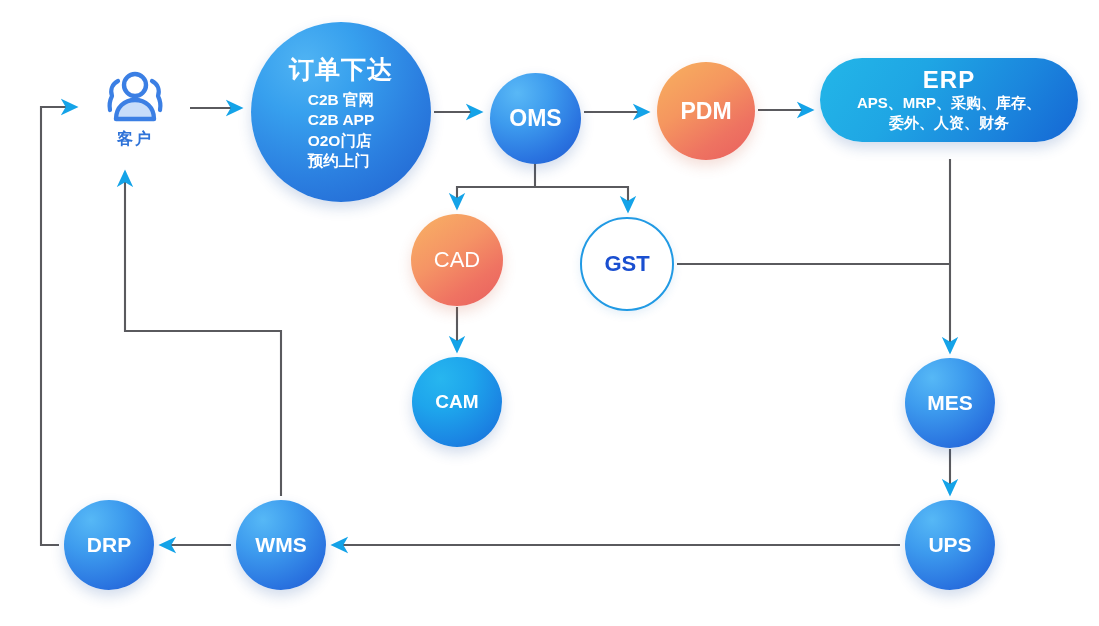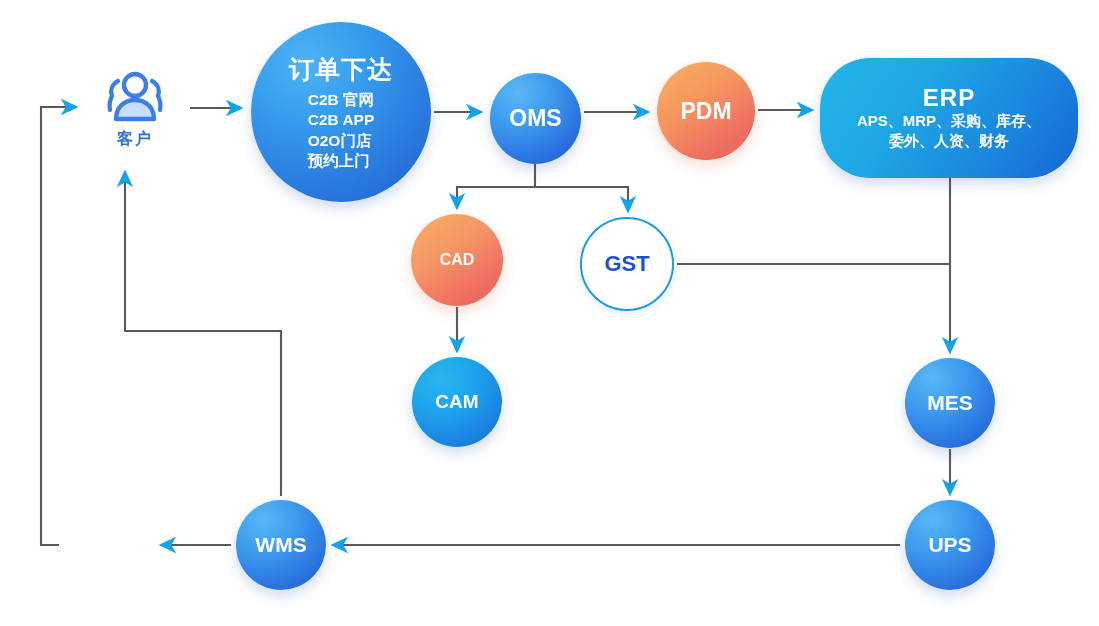--- a/index.html
+++ b/index.html
@@ -23,28 +23,28 @@
   #n-order .sub{font-size:15.5px;font-weight:700;line-height:1.32;text-align:left;}
 
   #n-oms{left:490px;top:73px;width:91px;height:91px;
      background:radial-gradient(circle at 30% 22%,#59b8f6 0%,#3d9bee 35%,#2a74e0 70%,#1f57cf 100%);
      font-size:23px;font-weight:700;}
 
   #n-pdm{left:657px;top:62px;width:98px;height:98px;
      background:linear-gradient(145deg,#f7b15f 0%,#f5965f 40%,#ee7361 72%,#e95f5e 100%);
      font-size:23px;font-weight:700;text-align:right;}
 
-  #n-erp{left:820px;top:58px;width:258px;height:120px;border-radius:50px;
+  #n-erp{left:820px;top:58px;width:258px;height:84px;border-radius:50px;
      background:linear-gradient(125deg,#23b6e8 0%,#1fa6e4 35%,#1b86dd 70%,#1566d4 100%);}
   #n-erp .title{font-size:24px;font-weight:700;letter-spacing:1px;line-height:1.05;}
   #n-erp .sub{font-size:15px;font-weight:700;line-height:1.35;margin-top:1px;}
 
   #n-cad{left:411px;top:214px;width:92px;height:92px;
      background:linear-gradient(145deg,#f8b264 0%,#f59465 42%,#ef7362 72%,#e85f5f 100%);
-     font-size:16px;font-weight:700;}
+     font-size:22px;font-weight:400;}
 
   #n-gst{left:580px;top:217px;width:94px;height:94px;background:#ffffff;
      border:2.5px solid #219ae4;color:#1a4fd0;font-size:22px;font-weight:700;
      box-shadow:0 3px 10px rgba(30,120,200,.12);justify-content:center;}
 
   #n-cam{left:412px;top:357px;width:90px;height:90px;
      background:radial-gradient(circle at 32% 24%,#27b6ef 0%,#1ea5ec 35%,#1b85e3 70%,#1668d6 100%);
      font-size:19px;font-weight:700;}
 
   #n-mes{left:905px;top:358px;width:90px;height:90px;
@@ -161,14 +161,17 @@
   </div>
 
   <div class="node circ shadow" id="n-ups">
     <span>UPS</span>
   </div>
 
   <div class="node circ shadow" id="n-wms">
     <span>WMS</span>
   </div>
 
+  <div class="node circ shadow" id="n-drp">
+    <span>DRP</span>
+  </div>
 
 </div>
 
 </body></html>

